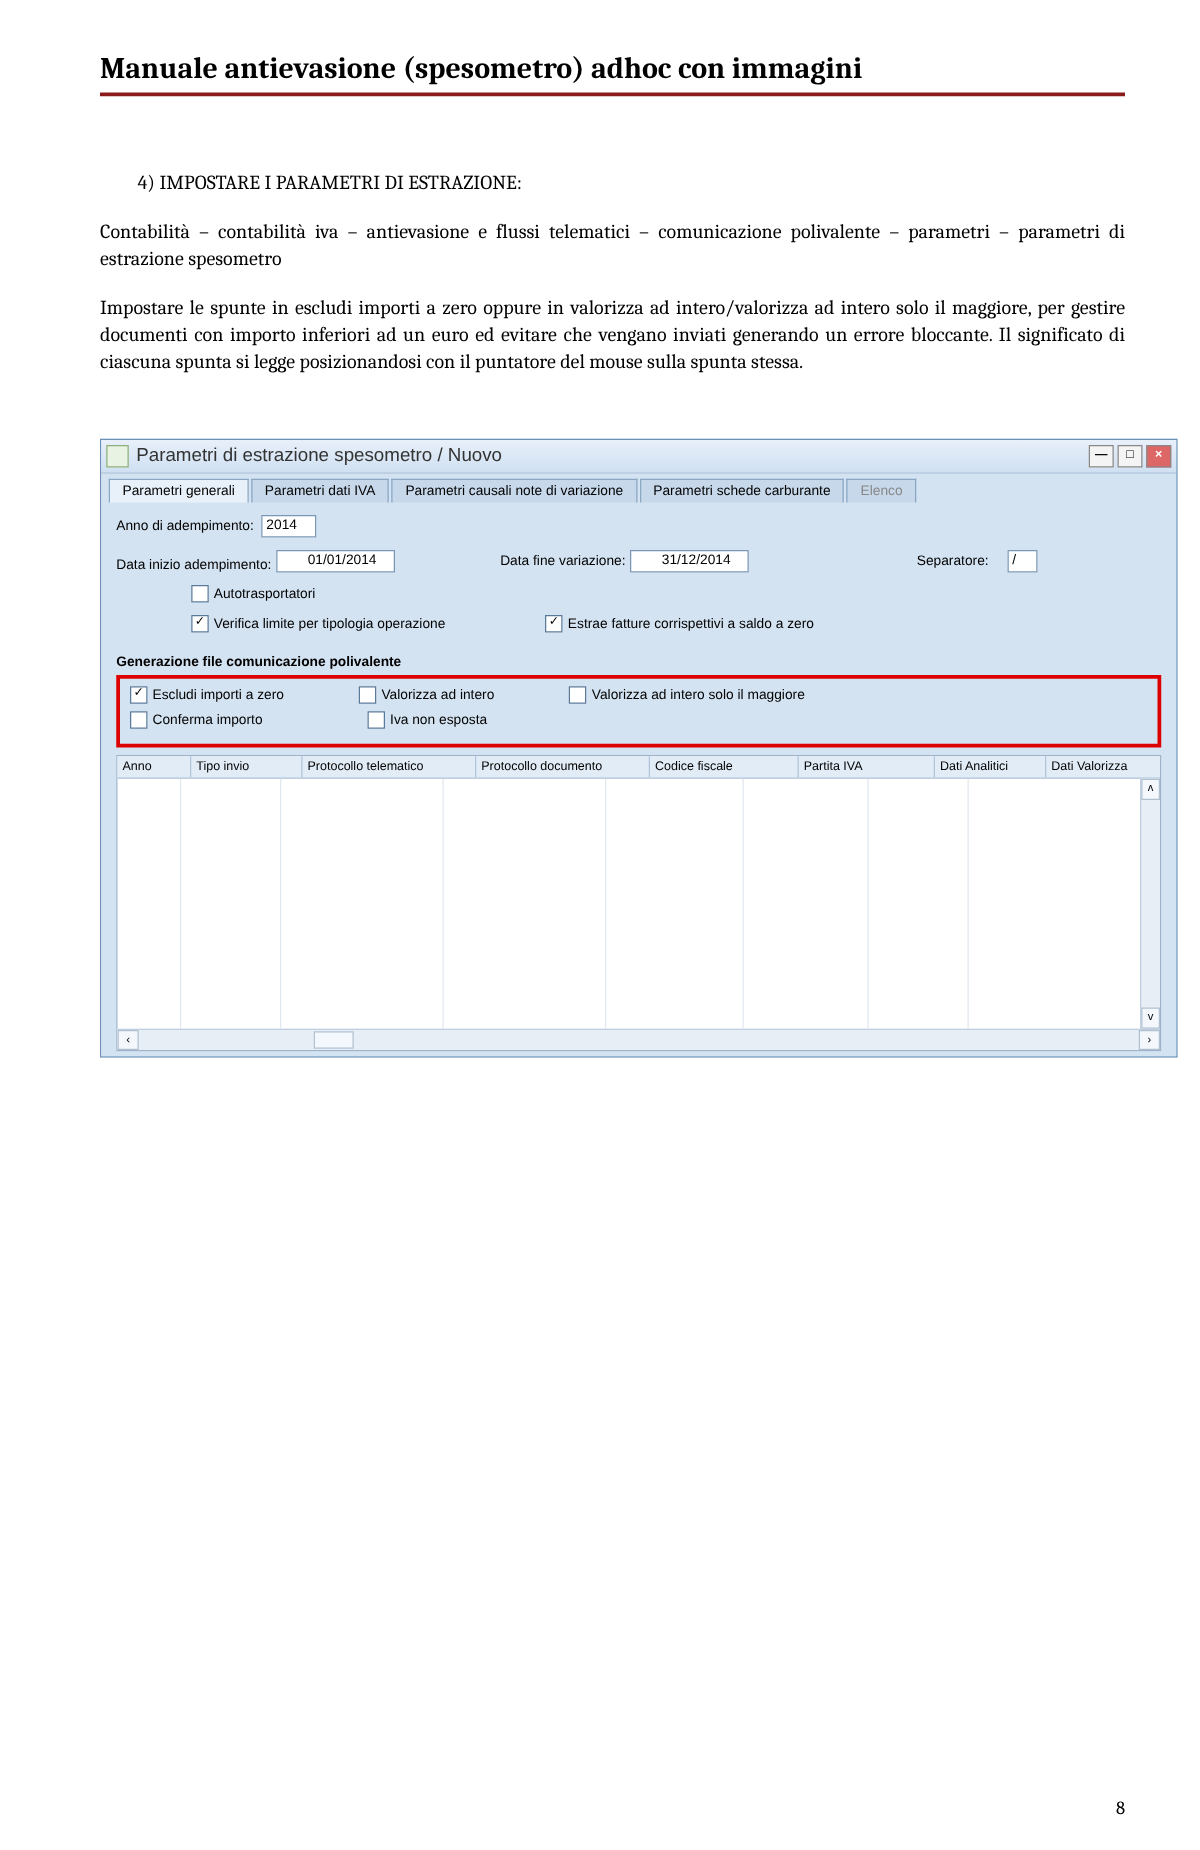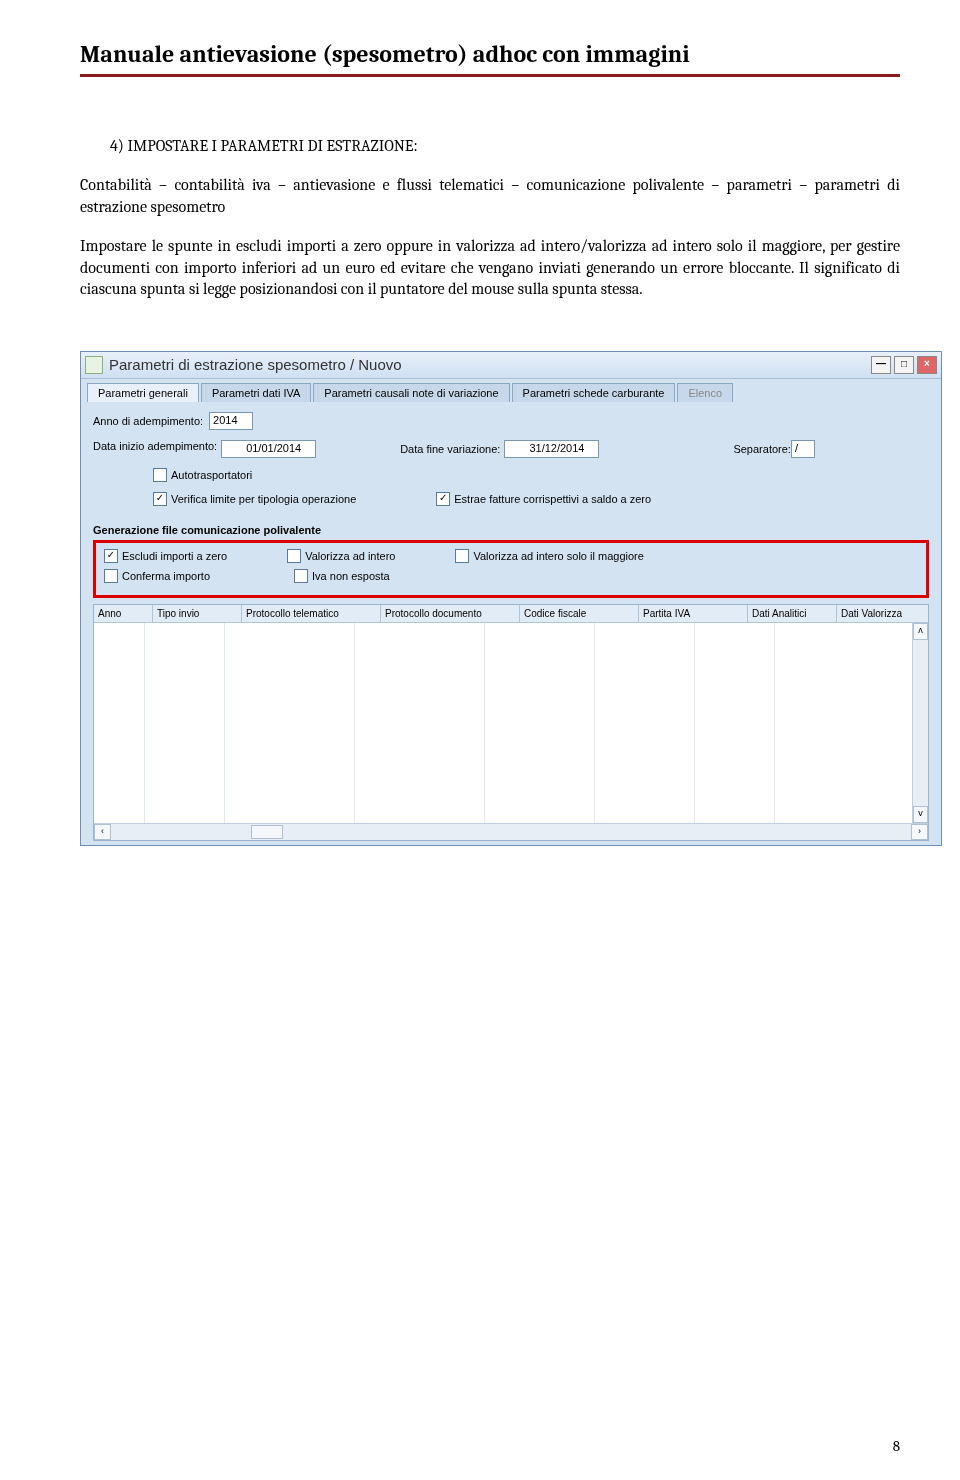--- a/index.html
+++ b/index.html
@@ -249,29 +249,29 @@
     </div>
 
     <div class="form-area">
 
       <div class="row">
         <label>Anno di adempimento:</label>
         <div class="input short">2014</div>
       </div>
 
       <div class="row" style="gap:24px;">
-        <span style="display:flex;align-items:flex-start;gap:4px;">
+        <span style="display:flex;align-items:flex-end;gap:4px;">
           <label>Data inizio adempimento:</label>
           <div class="input date">01/01/2014</div>
         </span>
         <span style="display:flex;align-items:center;gap:4px;margin-left:60px;">
           <label>Data fine variazione:</label>
           <div class="input date">31/12/2014</div>
         </span>
-        <span style="display:flex;align-items:center;gap:0;margin-left:110px;">
+        <span style="display:flex;align-items:center;gap:15px;margin-left:110px;">
           <label>Separatore:</label>
           <div class="input sep">/</div>
         </span>
       </div>
 
       <div class="row" style="margin-left:60px;">
         <span class="chk">
           <span class="chkbox"></span>
           <span>Autotrasportatori</span>
         </span>

